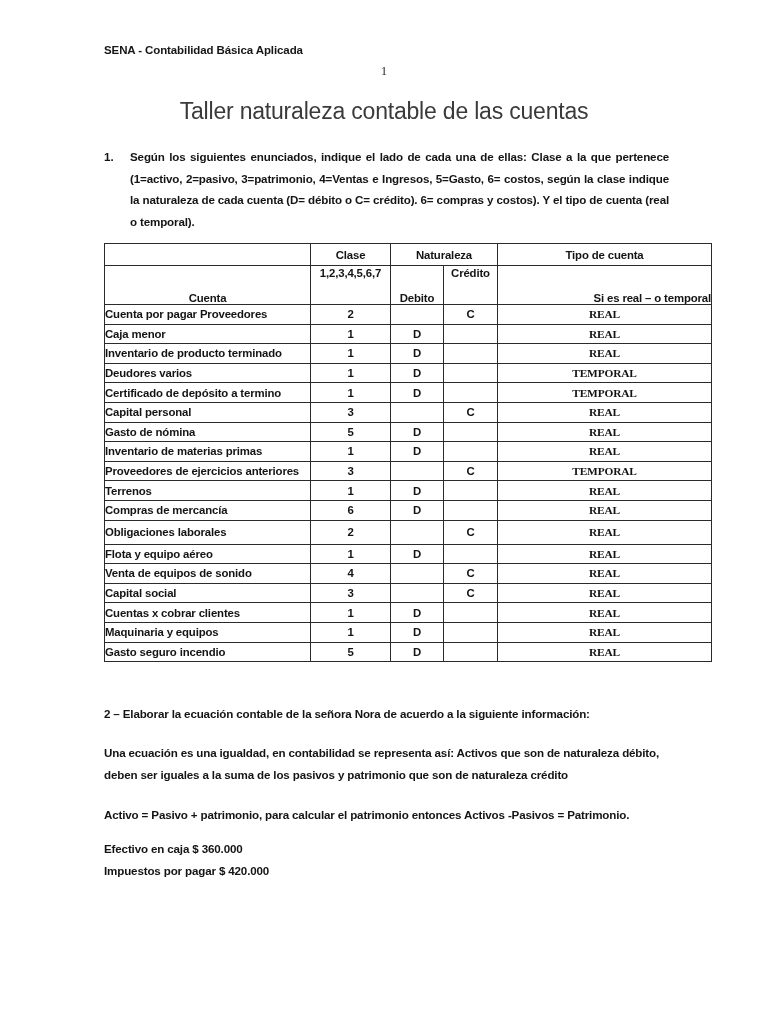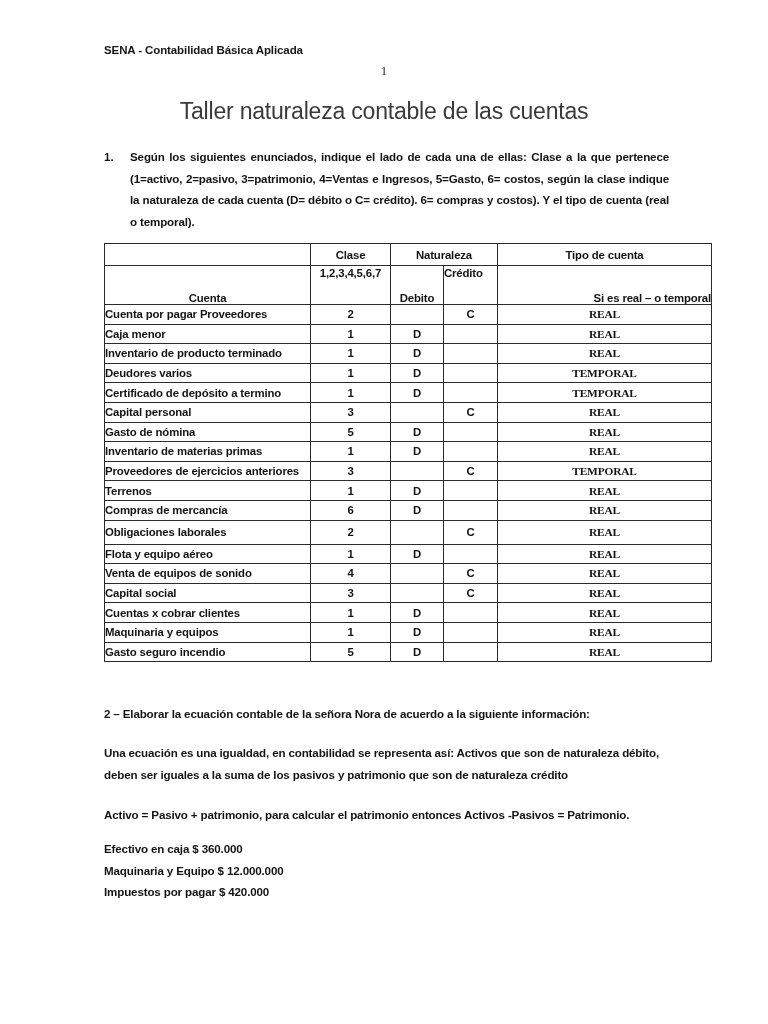--- a/index.html
+++ b/index.html
@@ -112,21 +112,21 @@
 
   
   .h1 th { height: 21px; text-align: center; vertical-align: middle; font-weight: bold; }
   .h1 th.blank { border-bottom-color: #2b2b2b; }
 
   
   .h2 td { height: 38px; vertical-align: bottom; }
   .cell-cuenta-hd { text-align: center; padding-bottom: 3px; }
   .cell-clase-hd  { text-align: center; vertical-align: top !important; padding-top: 2px; line-height: 14px; }
   .cell-debito-hd { text-align: center; padding-bottom: 3px; }
-  .cell-credito-hd{ text-align: left; vertical-align: top !important; padding: 2px 0 0 3px; line-height: 14px; }
+  .cell-credito-hd{ text-align: center; vertical-align: top !important; padding: 2px 0 0 3px; line-height: 14px; }
   .cell-tipo-hd   { text-align: right; padding: 0 0 3px 12px; }
 
   
   table.nat tbody tr { height: 19.6px; }
   table.nat tbody tr.tall { height: 24px; }
   td.c-name { text-align: left; padding-left: 4px; }
   td.c-mid  { text-align: center; }
   td.c-type { text-align: center; font-family: Liberation Serif, serif; }
 
   
@@ -339,17 +339,16 @@
   </div>
 
   <div class="q2">2 – Elaborar la ecuación contable de la señora Nora de acuerdo a la siguiente información:</div>
 
   <div class="para para-eq2">Activo = Pasivo + patrimonio, para calcular el patrimonio entonces Activos -Pasivos = Patrimonio.</div>
 
   <div class="para para-eq">Una ecuación es una igualdad, en contabilidad se representa así: Activos que son de naturaleza débito, deben ser iguales a la suma de los pasivos y patrimonio que son de naturaleza crédito</div>
 
   <div class="items">
       <div>Efectivo en caja $ 360.000</div>
-      <div>Maquinaria y Equipo $ 12.000.000</div>
       <div>Impuestos por pagar $ 420.000</div>
     </div>
 
 </div>
 
 </body></html>

